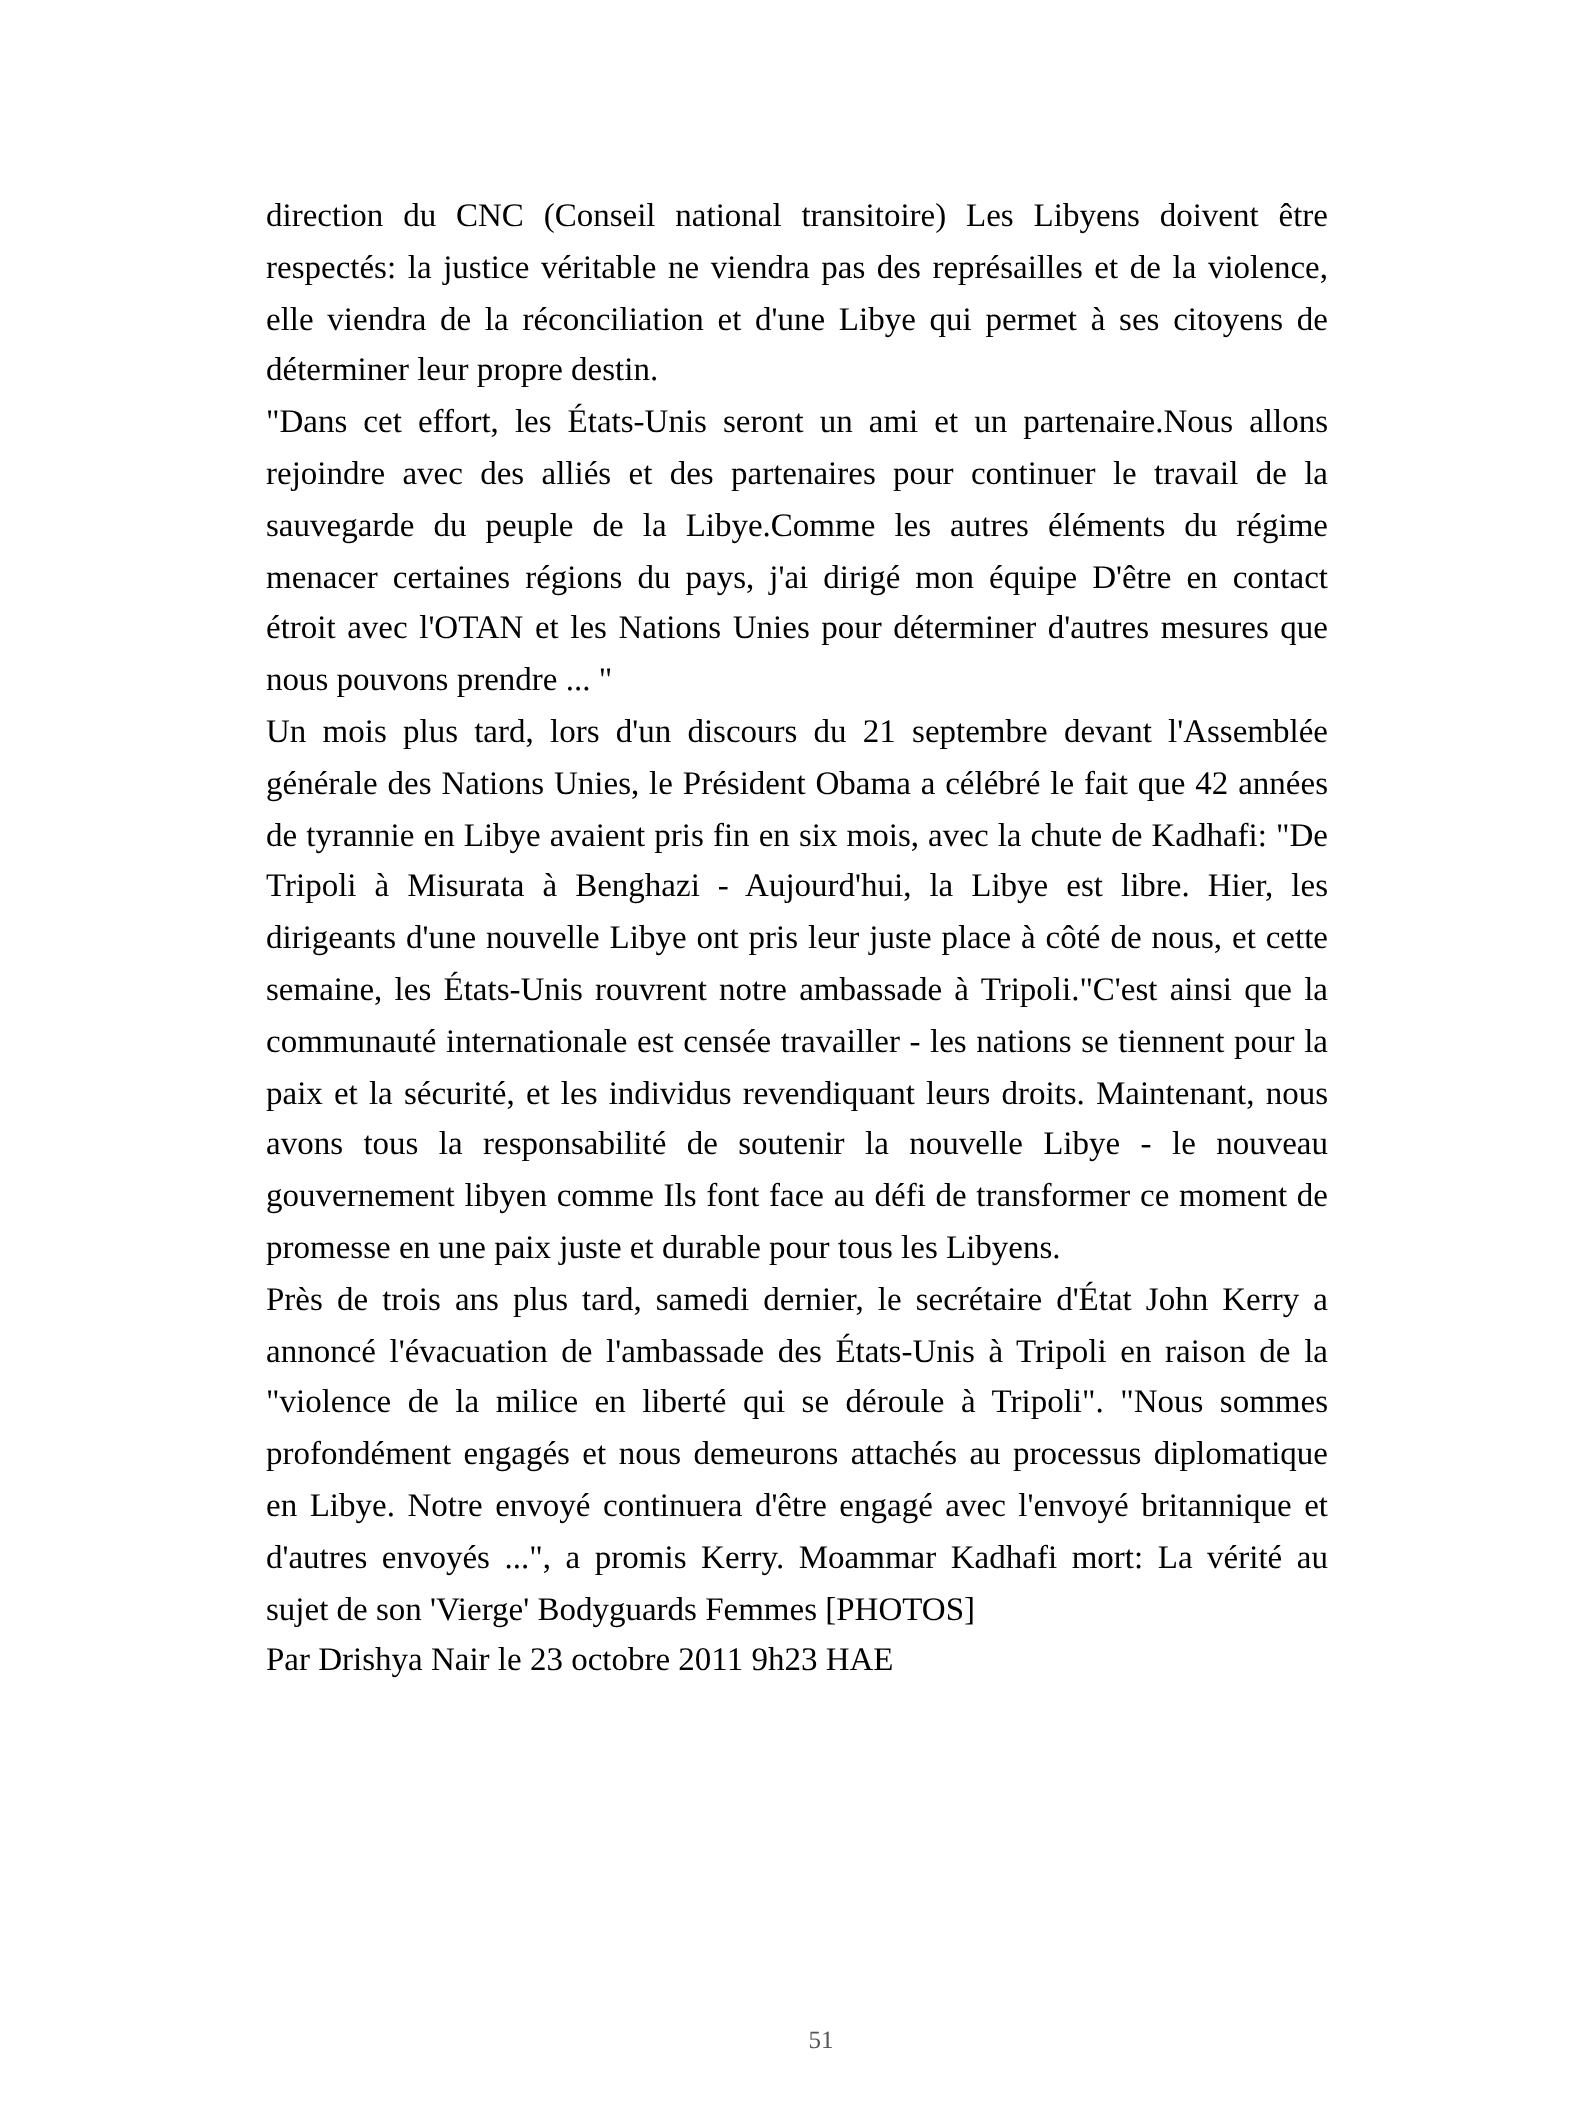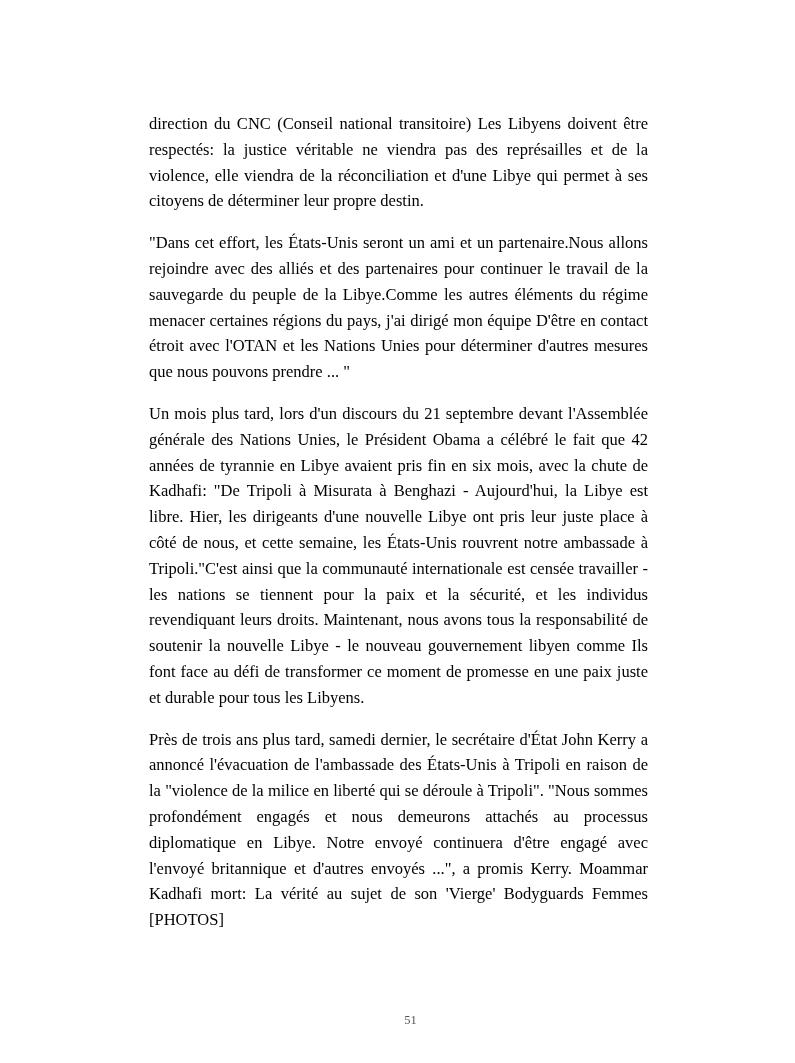--- a/index.html
+++ b/index.html
@@ -20,21 +20,21 @@
       position: absolute;
       left: 133px;
       top: 95px;
       width: 531px;
       font-size: 16.5px;
       line-height: 25.8px;
       text-align: justify;
       color: #000000;
     }
     .text-block p {
-      margin: 16px;
+      margin: 0;
       padding: 0;
     }
     .page-number {
       position: absolute;
       top: 1014px;
       left: 0;
       width: 100%;
       text-align: center;
       font-size: 12.5px;
       color: #555555;
@@ -44,15 +44,16 @@
   </style>
 </head>
 <body>
 
 <div class="page">
   <div class="text-block">
     <p>direction du CNC (Conseil national transitoire) Les Libyens doivent être respectés: la justice véritable ne viendra pas des représailles et de la violence, elle viendra de la réconciliation et d'une Libye qui permet à ses citoyens de déterminer leur propre destin.</p>
     <p>"Dans cet effort, les États-Unis seront un ami et un partenaire.Nous allons rejoindre avec des alliés et des partenaires pour continuer le travail de la sauvegarde du peuple de la Libye.Comme les autres éléments du régime menacer certaines régions du pays, j'ai dirigé mon équipe D'être en contact étroit avec l'OTAN et les Nations Unies pour déterminer d'autres mesures que nous pouvons prendre ... "</p>
     <p>Un mois plus tard, lors d'un discours du 21 septembre devant l'Assemblée générale des Nations Unies, le Président Obama a célébré le fait que 42 années de tyrannie en Libye avaient pris fin en six mois, avec la chute de Kadhafi: "De Tripoli à Misurata à Benghazi - Aujourd'hui, la Libye est libre. Hier, les dirigeants d'une nouvelle Libye ont pris leur juste place à côté de nous, et cette semaine, les États-Unis rouvrent notre ambassade à Tripoli."C'est ainsi que la communauté internationale est censée travailler - les nations se tiennent pour la paix et la sécurité, et les individus revendiquant leurs droits. Maintenant, nous avons tous la responsabilité de soutenir la nouvelle Libye - le nouveau gouvernement libyen comme Ils font face au défi de transformer ce moment de promesse en une paix juste et durable pour tous les Libyens.</p>
     <p>Près de trois ans plus tard, samedi dernier, le secrétaire d'État John Kerry a annoncé l'évacuation de l'ambassade des États-Unis à Tripoli en raison de la "violence de la milice en liberté qui se déroule à Tripoli". "Nous sommes profondément engagés et nous demeurons attachés au processus diplomatique en Libye. Notre envoyé continuera d'être engagé avec l'envoyé britannique et d'autres envoyés ...", a promis Kerry. Moammar Kadhafi mort: La vérité au sujet de son 'Vierge' Bodyguards Femmes [PHOTOS]</p>
+    <p>Par Drishya Nair le 23 octobre 2011 9h23 HAE</p>
   </div>
   <div class="page-number">51</div>
 </div>
 
 </body></html>

